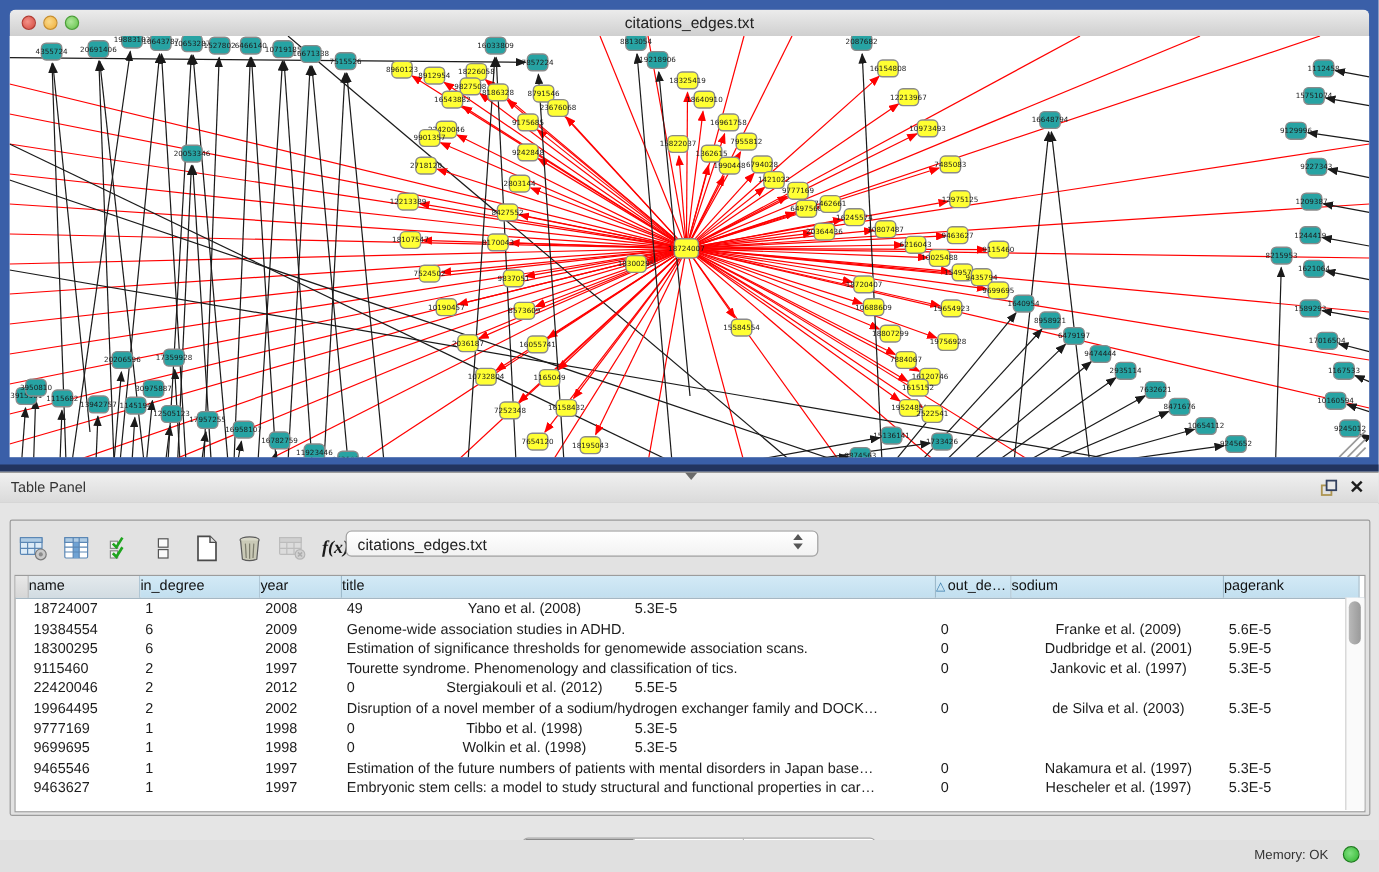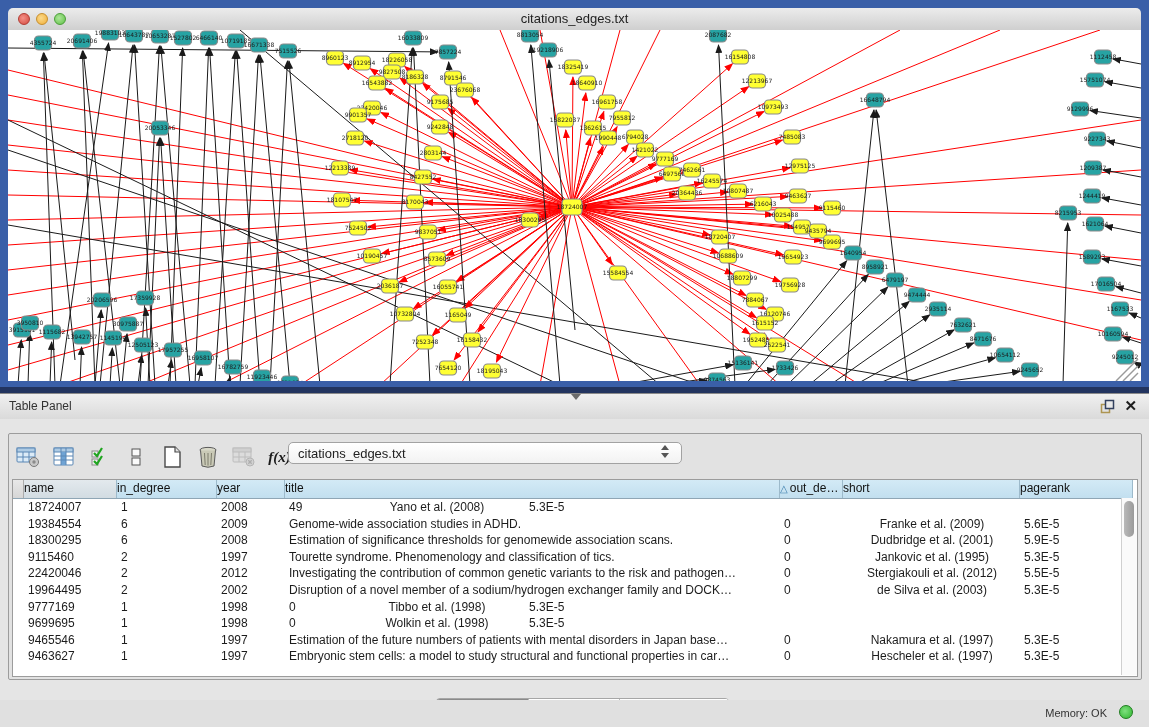--- a/index.html
+++ b/index.html
@@ -608,21 +608,21 @@
         </div>
 
       <div id="tablewrap">
         <div id="thead">
             <div class="th gutter" style="width:11px"></div>
             <div class="th namehdr" style="width:93px">name</div>
             <div class="th" style="width:100px">in_degree</div>
             <div class="th" style="width:68px">year</div>
             <div class="th" style="width:495px">title</div>
             <div class="th" style="width:63px"><span class="sorttri">△</span>out_de…</div>
-            <div class="th" style="width:177px">short</div>
+            <div class="th" style="width:177px">sodium</div>
             <div class="th" style="width:113px">pagerank</div>
           </div>
         <div id="tbody">
             <div class="trow">
               <div class="td" style="width:11px"></div>
               <div class="td " style="width:93px">18724007</div>
               <div class="td " style="width:100px">1</div>
               <div class="td " style="width:68px">2008</div>
               <div class="td " style="width:63px">49</div>
               <div class="td c" style="width:177px">Yano et al. (2008)</div>
@@ -648,29 +648,28 @@
               <div class="td c" style="width:177px">Dudbridge et al. (2001)</div>
               <div class="td " style="width:113px">5.9E-5</div>
             </div>
             <div class="trow">
               <div class="td" style="width:11px"></div>
               <div class="td " style="width:93px">9115460</div>
               <div class="td " style="width:100px">2</div>
               <div class="td " style="width:68px">1997</div>
               <div class="td " style="width:495px">Tourette syndrome. Phenomenology and classification of tics.</div>
               <div class="td " style="width:63px">0</div>
-              <div class="td c" style="width:177px">Jankovic et al. (1995)</div>
+              <div class="td c" style="width:177px">Jankovic et al. (1997)</div>
               <div class="td " style="width:113px">5.3E-5</div>
             </div>
             <div class="trow">
               <div class="td" style="width:11px"></div>
               <div class="td " style="width:93px">22420046</div>
               <div class="td " style="width:100px">2</div>
               <div class="td " style="width:68px">2012</div>
-              <div class="td " style="width:495px">Investigating the contribution of common genetic variants to the risk and pathogen…</div>
               <div class="td " style="width:63px">0</div>
               <div class="td c" style="width:177px">Stergiakouli et al. (2012)</div>
               <div class="td " style="width:113px">5.5E-5</div>
             </div>
             <div class="trow">
               <div class="td" style="width:11px"></div>
               <div class="td " style="width:93px">19964495</div>
               <div class="td " style="width:100px">2</div>
               <div class="td " style="width:68px">2002</div>
               <div class="td " style="width:495px">Disruption of a novel member of a sodium/hydrogen exchanger family and DOCK…</div>

